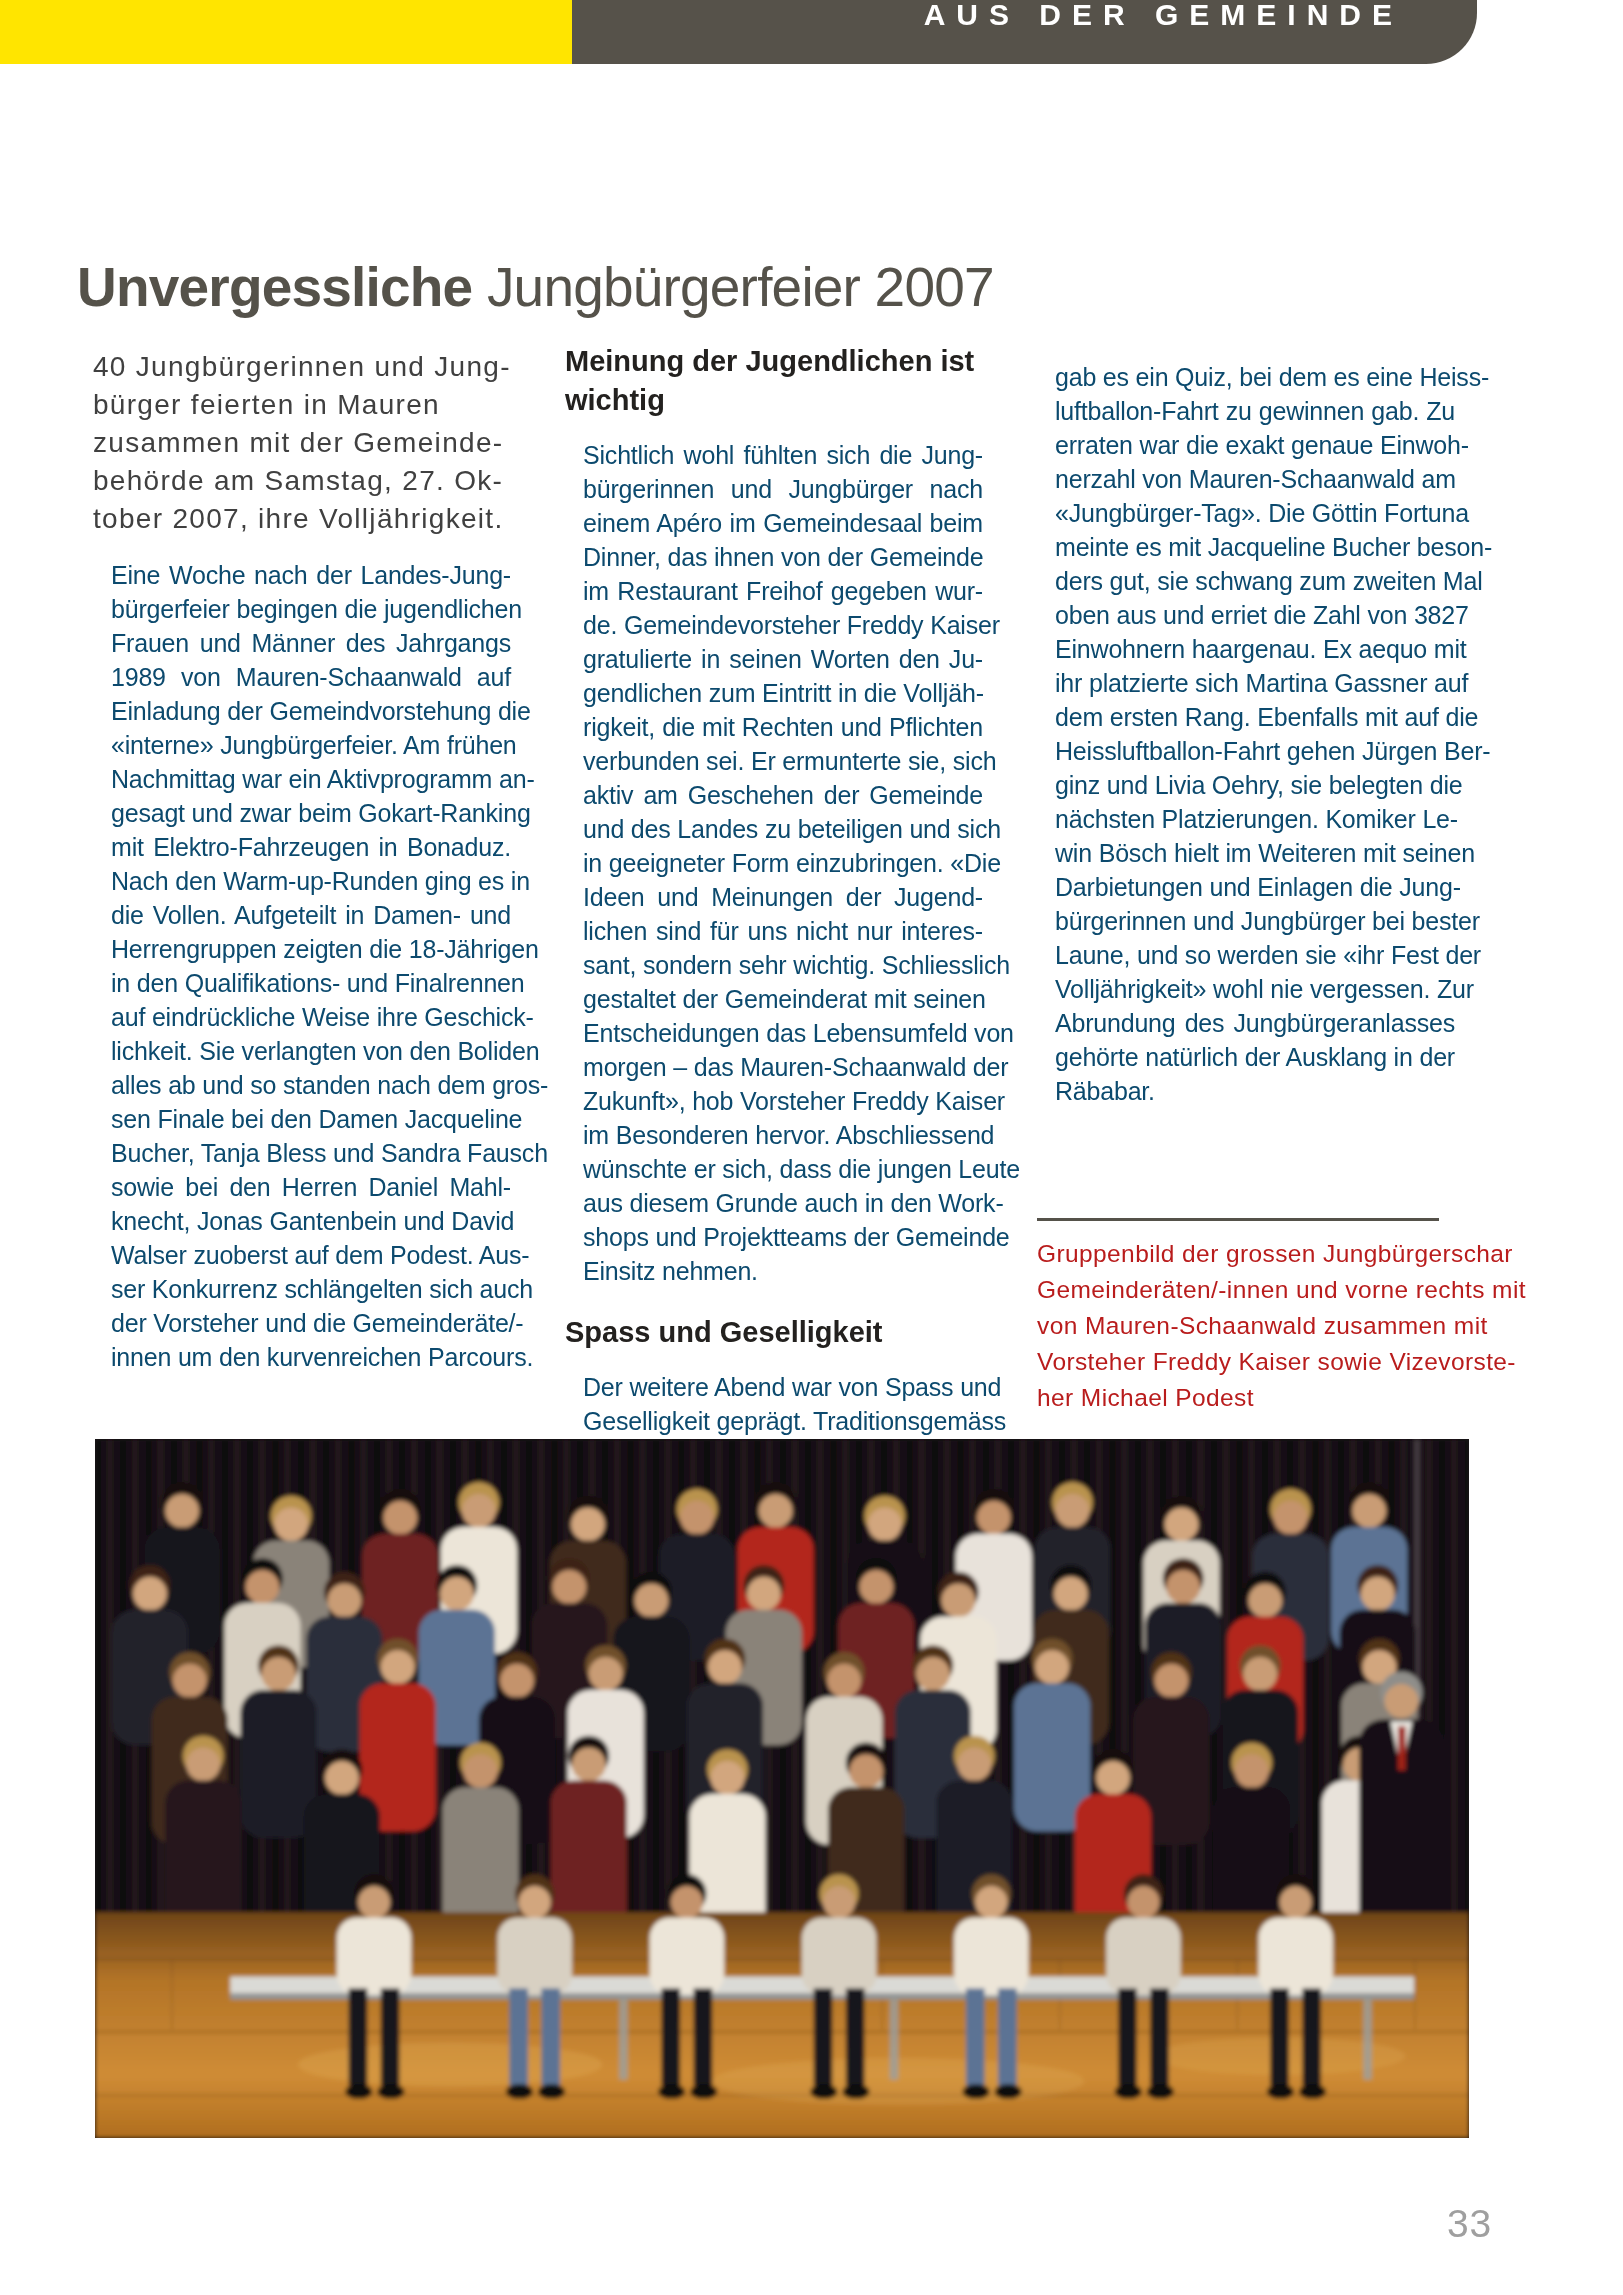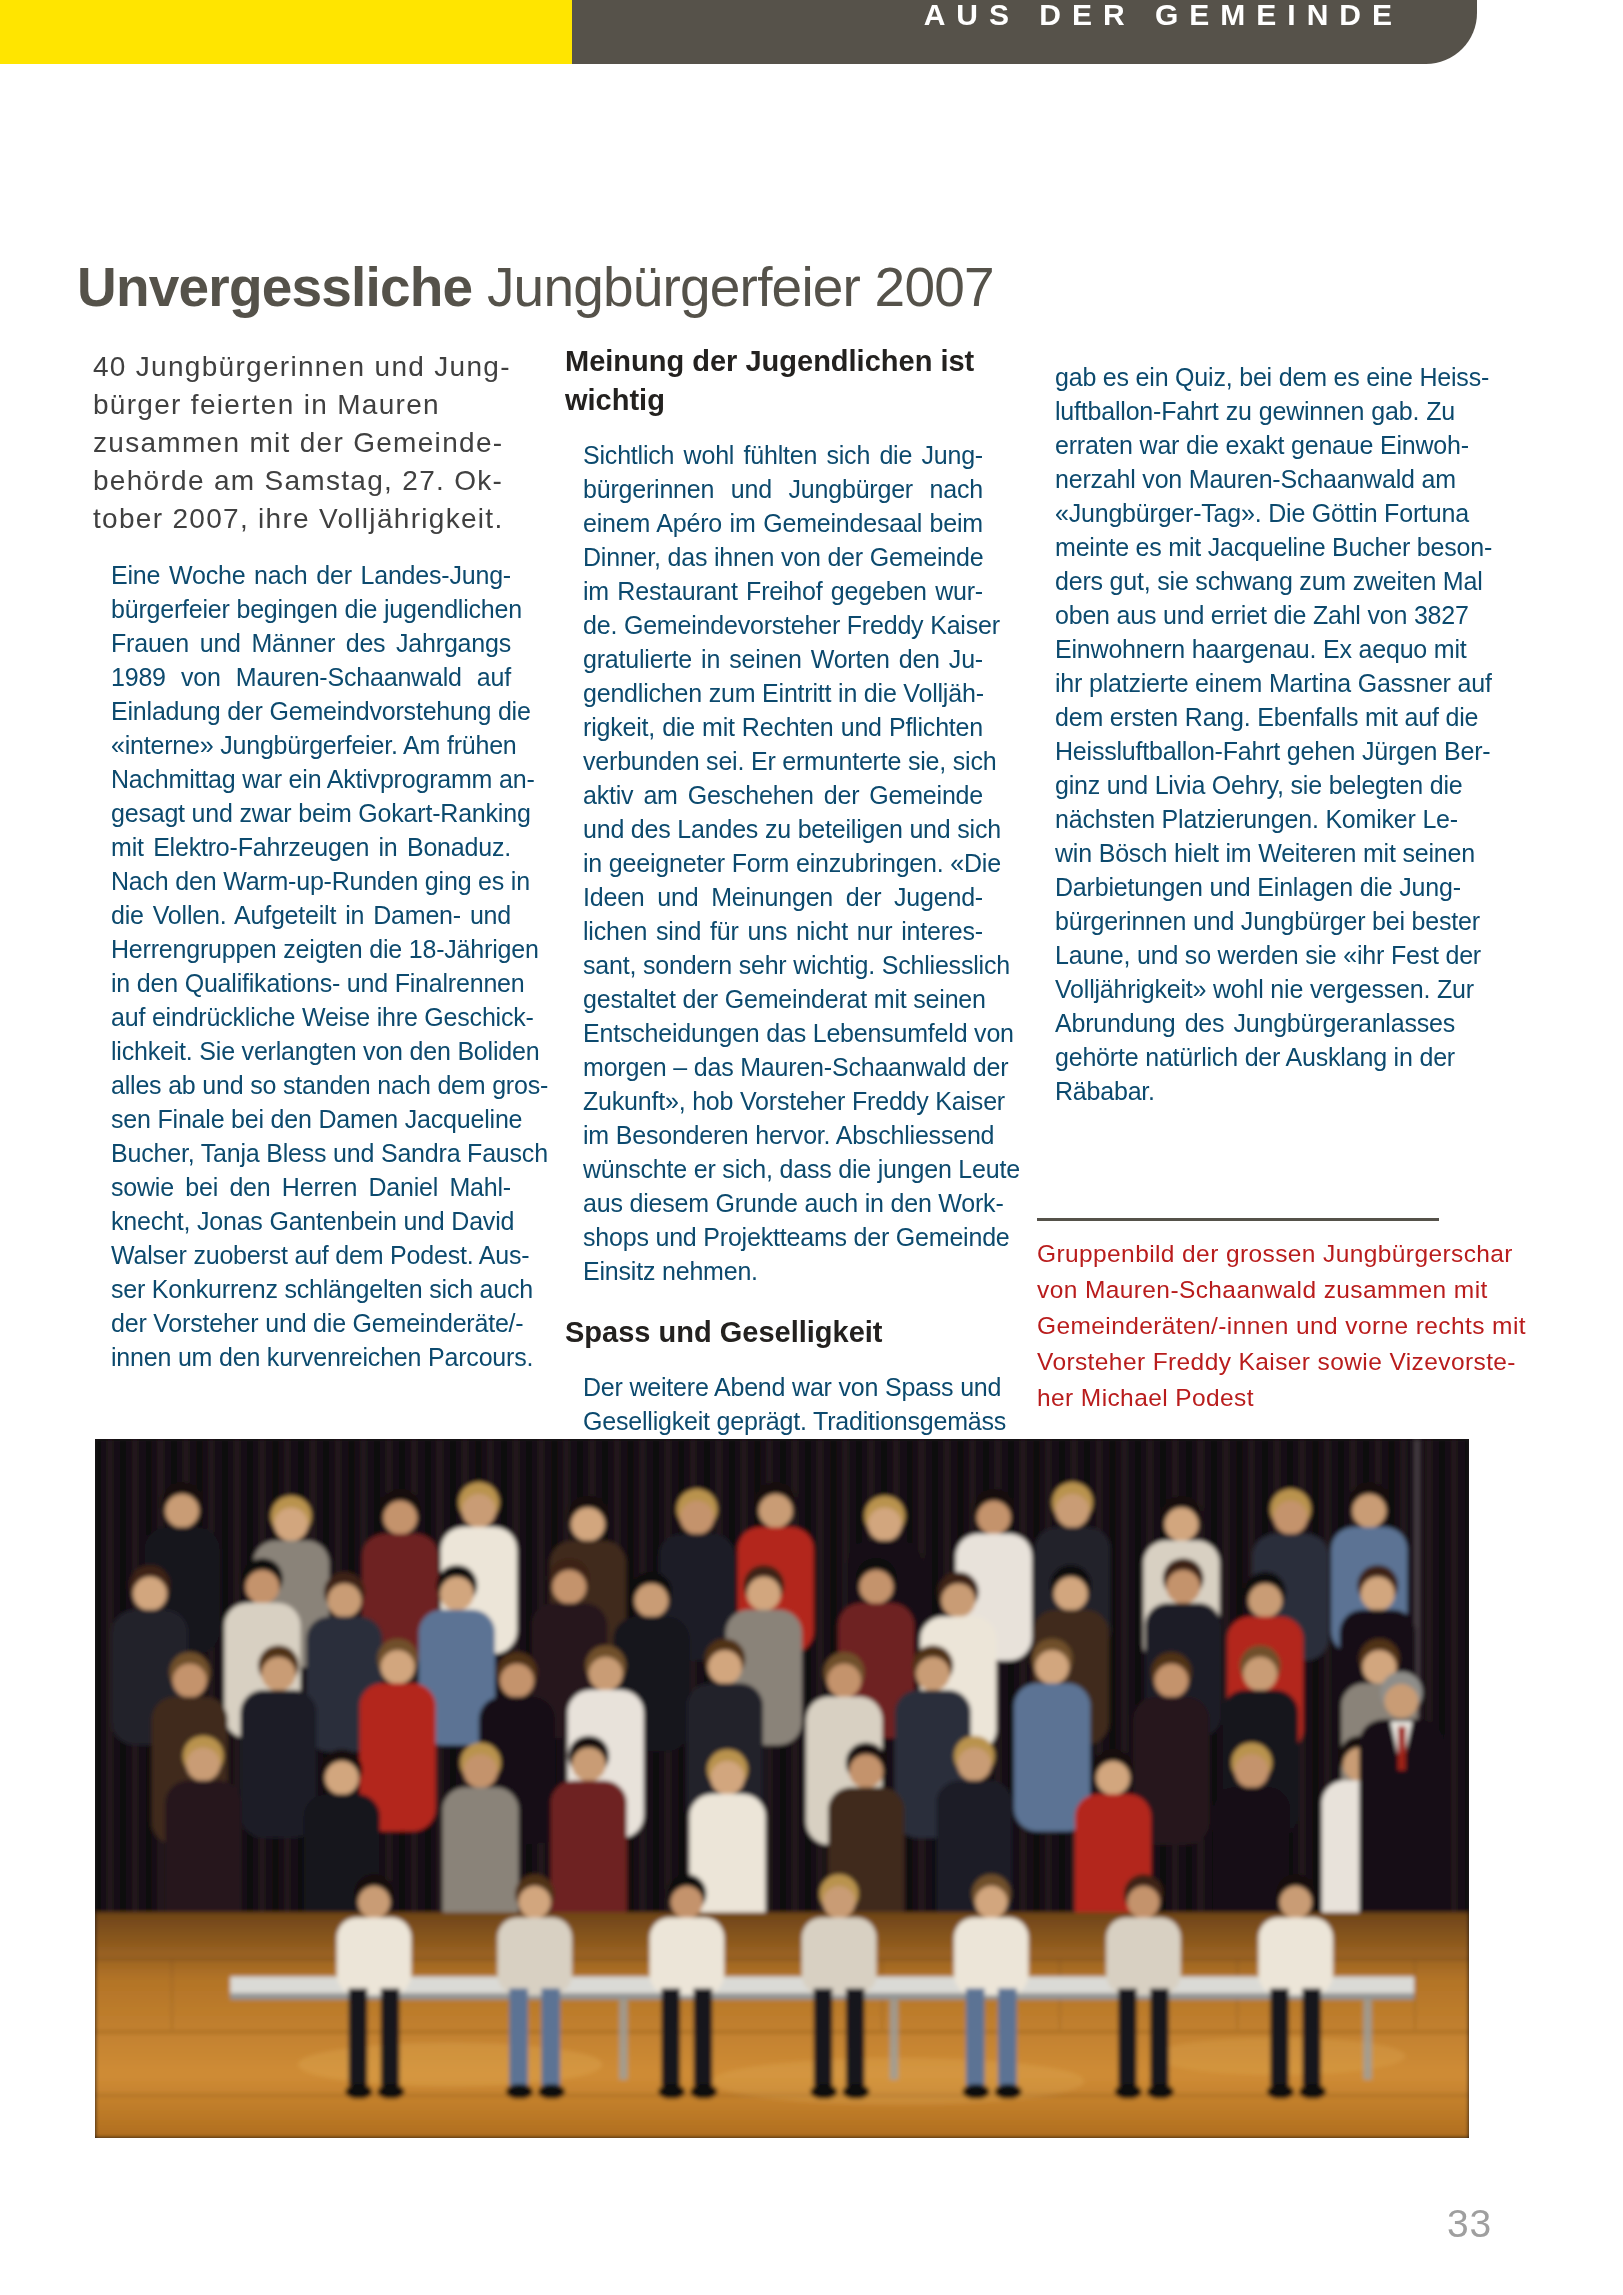--- a/index.html
+++ b/index.html
@@ -163,41 +163,41 @@
   <div class="body-par">
       <div class="jl">gab es ein Quiz, bei dem es eine Heiss-</div>
       <div class="jl">luftballon-Fahrt zu gewinnen gab. Zu</div>
       <div class="jl">erraten war die exakt genaue Einwoh-</div>
       <div class="jl">nerzahl von Mauren-Schaanwald am</div>
       <div class="jl">«Jungbürger-Tag». Die Göttin Fortuna</div>
       <div class="jl">meinte es mit Jacqueline Bucher beson-</div>
       <div class="jl">ders gut, sie schwang zum zweiten Mal</div>
       <div class="jl">oben aus und erriet die Zahl von 3827</div>
       <div class="jl">Einwohnern haargenau. Ex aequo mit</div>
-      <div class="jl">ihr platzierte einem Martina Gassner auf</div>
+      <div class="jl">ihr platzierte sich Martina Gassner auf</div>
       <div class="jl">dem ersten Rang. Ebenfalls mit auf die</div>
       <div class="jl">Heissluftballon-Fahrt gehen Jürgen Ber-</div>
       <div class="jl">ginz und Livia Oehry, sie belegten die</div>
       <div class="jl">nächsten Platzierungen. Komiker Le-</div>
       <div class="jl">win Bösch hielt im Weiteren mit seinen</div>
       <div class="jl">Darbietungen und Einlagen die Jung-</div>
       <div class="jl">bürgerinnen und Jungbürger bei bester</div>
       <div class="jl">Laune, und so werden sie «ihr Fest der</div>
       <div class="jl">Volljährigkeit» wohl nie vergessen. Zur</div>
       <div class="jl">Abrundung des Jungbürgeranlasses</div>
       <div class="jl">gehörte natürlich der Ausklang in der</div>
       <div class="jl left">Räbabar.</div>
     </div>
 </div>
 
 <div class="caption-rule"></div>
 <div class="caption">
     <div class="cl">Gruppenbild der grossen Jungbürgerschar</div>
+    <div class="cl">Gemeinderäten/-innen und vorne rechts mit</div>
     <div class="cl">von Mauren-Schaanwald zusammen mit</div>
-    <div class="cl">Gemeinderäten/-innen und vorne rechts mit</div>
     <div class="cl">Vorsteher Freddy Kaiser sowie Vizevorste-</div>
     <div class="cl">her Michael Podest</div>
   </div>
 
 <div class="photo">
   <svg id="photo-svg" viewBox="0 0 1625 827" preserveAspectRatio="none">
     <defs>
       <filter id="blur" x="-5%" y="-5%" width="110%" height="110%">
           <feGaussianBlur stdDeviation="2.4"></feGaussianBlur>
         </filter>

